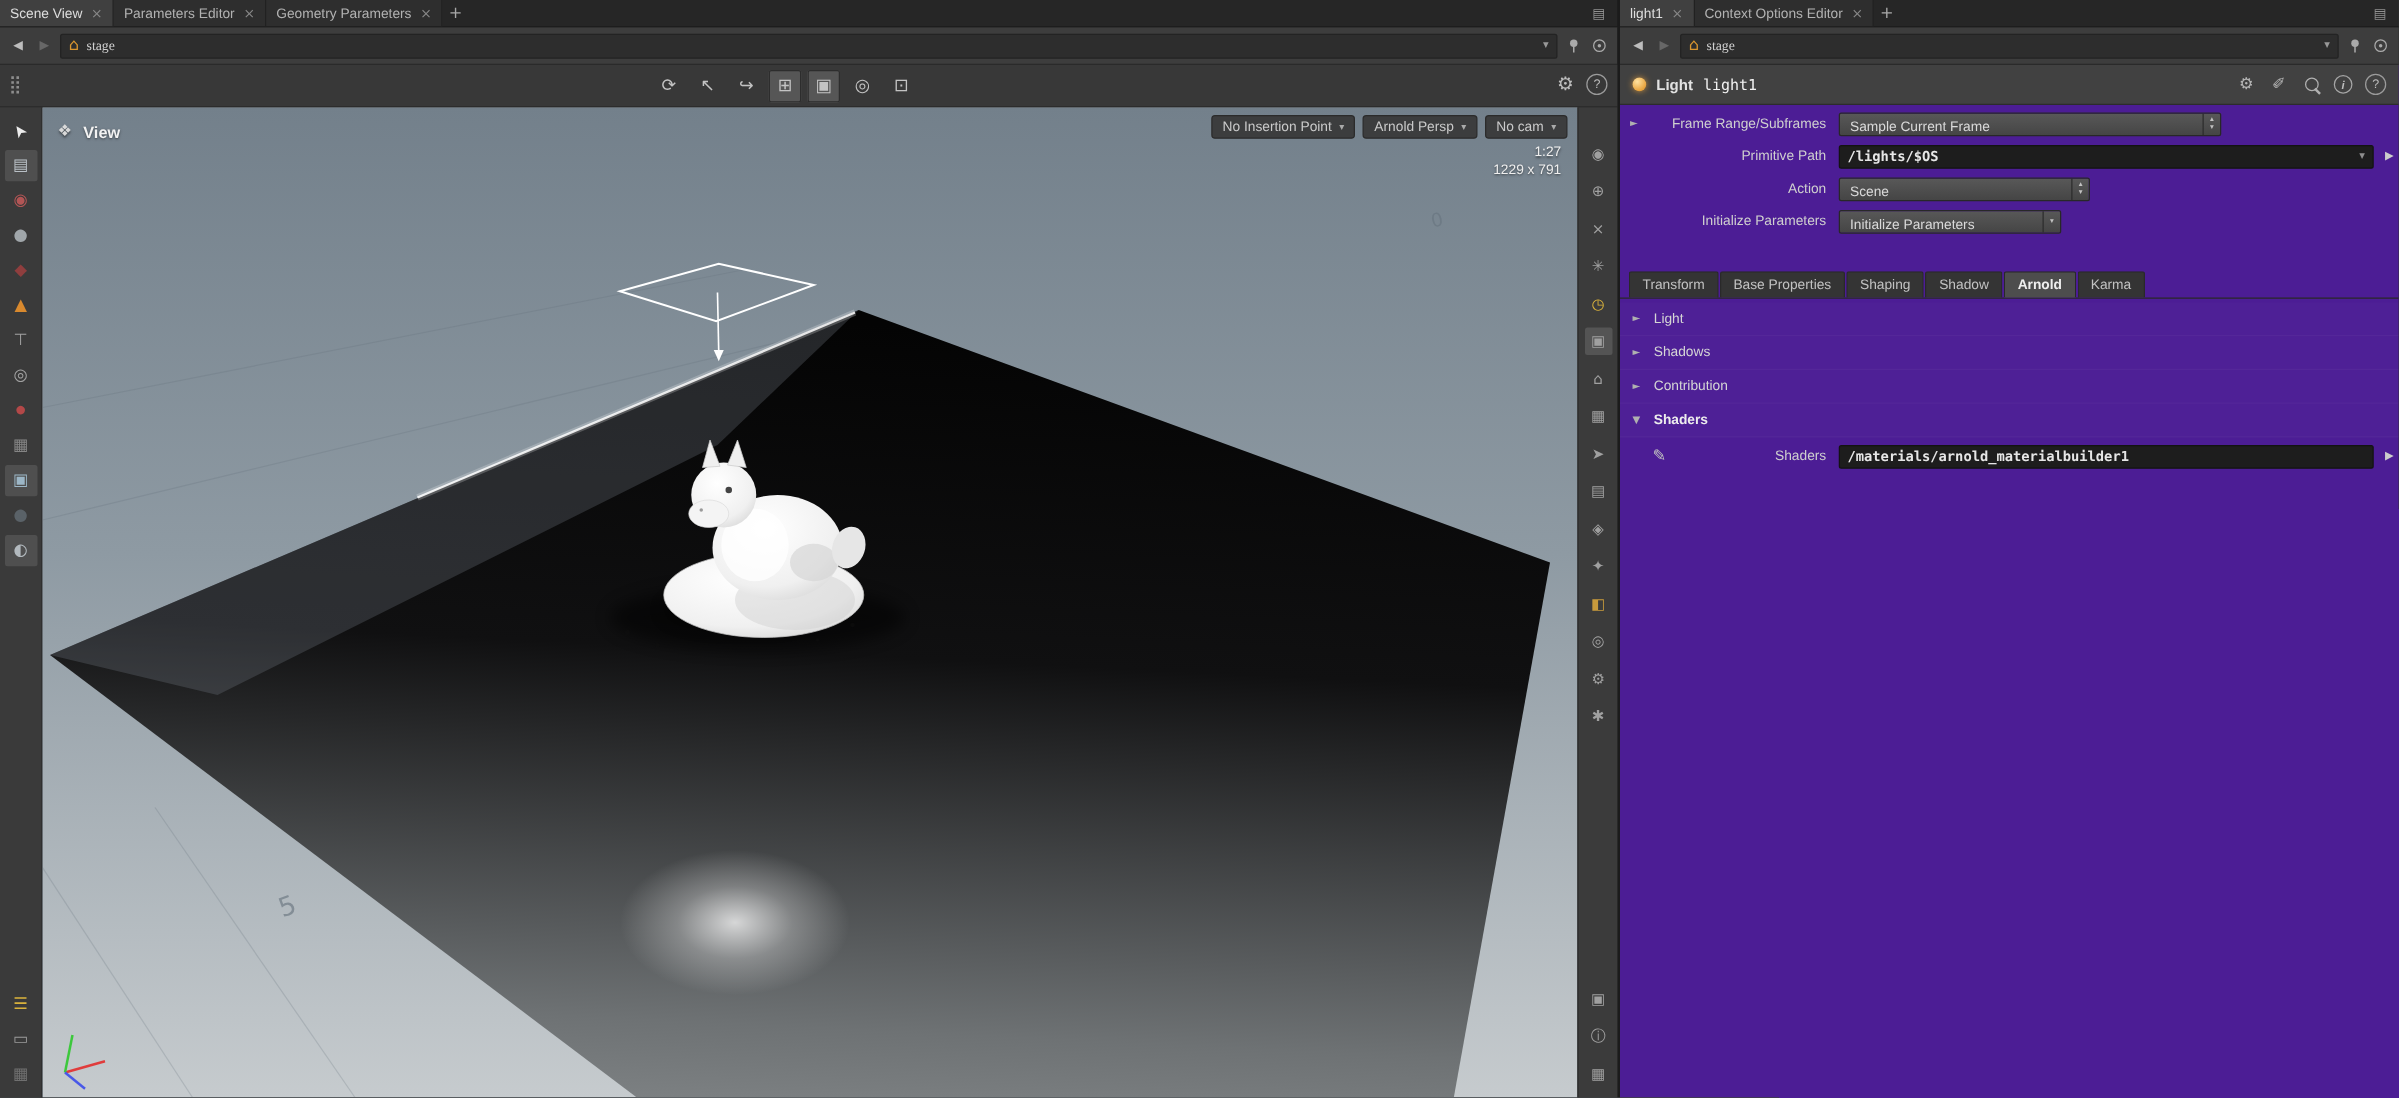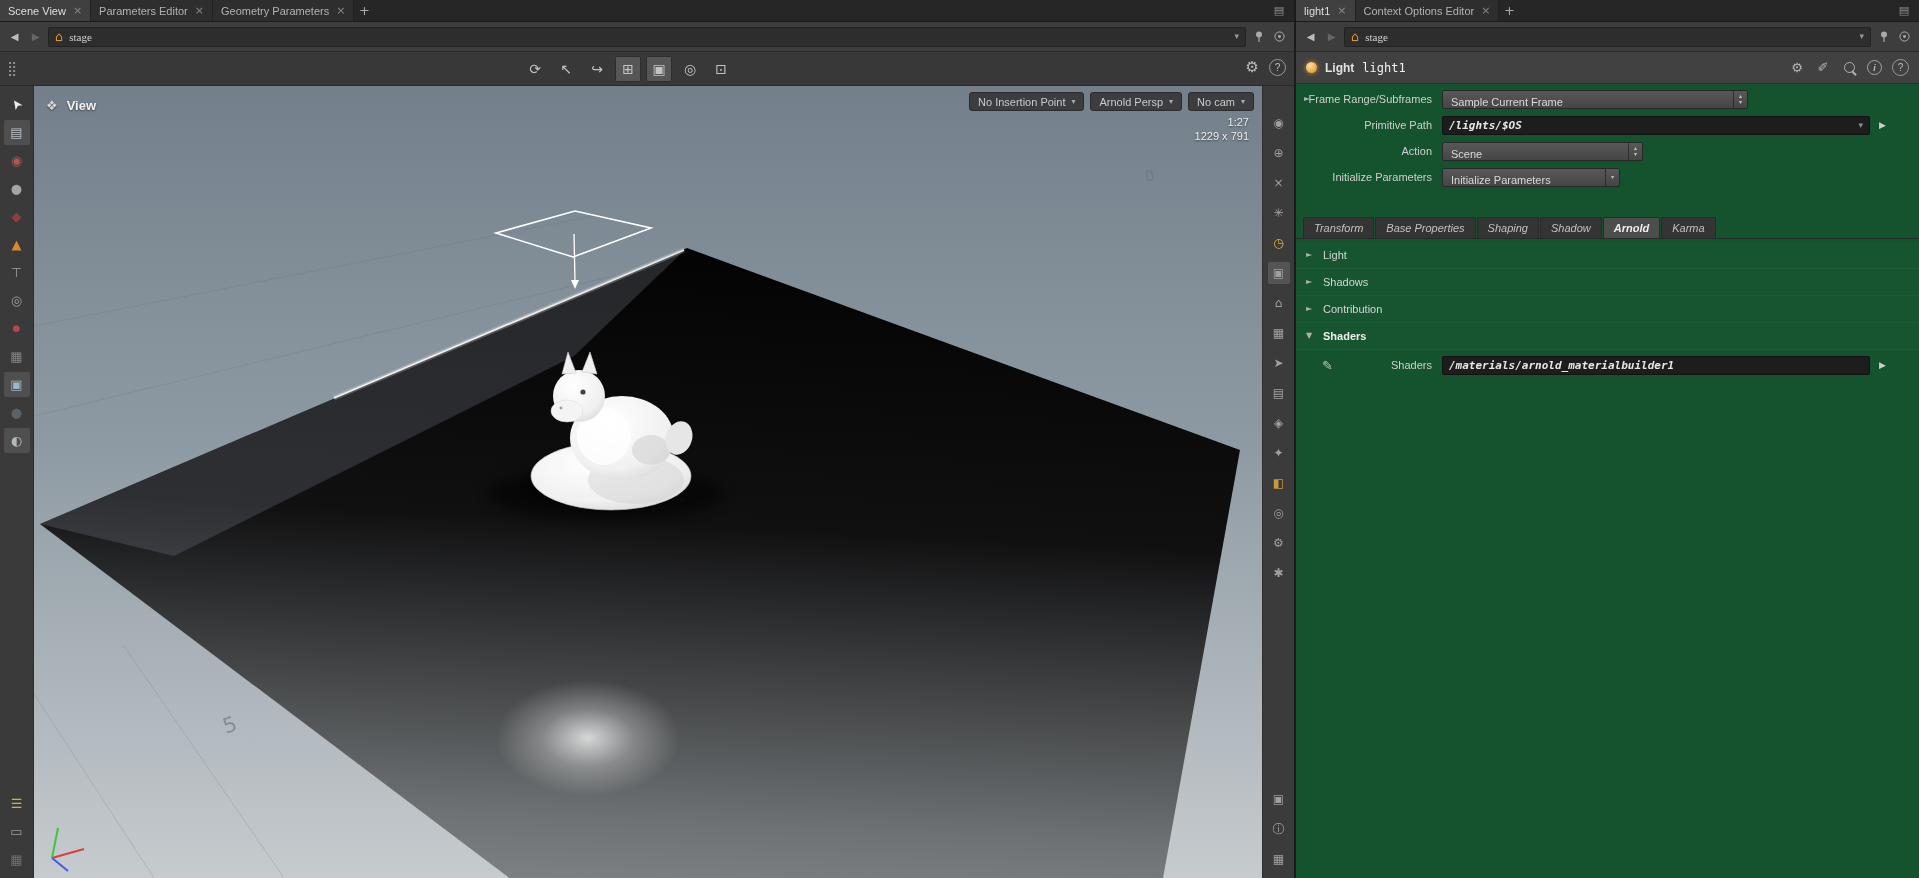--- a/index.html
+++ b/index.html
@@ -58,44 +58,44 @@
 
   
   .vstrip{position:absolute;left:1262px;top:86px;width:32px;height:792px;background:#3b3b3b;border-left:1px solid #2e2e2e;display:flex;flex-direction:column;align-items:center;padding:26px 0 8px 0;gap:8px;box-sizing:border-box;}
   .vs-ic{width:22px;height:22px;display:flex;align-items:center;justify-content:center;color:#a0a0a0;font-size:12px;border-radius:2px;flex:none;}
   .vs-ic.hl{background:#545454;}
 
   
   .splitter{position:absolute;left:1294px;top:0;width:2px;bottom:0;background:#1b1b1b;}
 
   
-  .rpane{position:absolute;left:1296px;top:52px;right:0;bottom:0;background:#14532d;}
+  .rpane{position:absolute;left:1296px;top:52px;right:0;bottom:0;background:#4c1d95;}
   .phead{position:absolute;left:0;right:0;top:0;height:32px;background:#414141;border-bottom:1px solid #2c2c2c;display:flex;align-items:center;padding:0 10px;gap:8px;box-sizing:border-box;}
   .bulb{width:11px;height:11px;border-radius:50%;background:radial-gradient(circle at 35% 30%,#ffe2a0,#e8a33d 70%);box-shadow:0 0 5px rgba(232,163,61,.8);flex:none;}
   .ptype{font-weight:bold;color:#e2e2e2;font-size:12px;}
   .pname{color:#f2f2f2;font-size:12px;font-family:"DejaVu Sans Mono",monospace;}
   .phead-icons{margin-left:auto;display:flex;gap:10px;align-items:center;}
   .ph-ic{color:#b5b5b5;font-size:13px;display:flex;align-items:center;justify-content:center;width:16px;height:16px;}
   .mag{position:relative;width:9px;height:9px;border:1.5px solid #b0b0b0;border-radius:50%;}
   .mag::after{content:"";position:absolute;left:7px;top:7px;width:6px;height:1.5px;background:#b0b0b0;transform:rotate(45deg);transform-origin:left center;}
   .circle-i{width:13px;height:13px;border:1px solid #a5a5a5;border-radius:50%;font-size:9px;color:#bdbdbd;display:flex;align-items:center;justify-content:center;font-style:italic;font-weight:bold;}
 
   .params{position:absolute;left:0;right:0;top:32px;padding-top:2px;}
   .prow{height:26px;display:flex;align-items:center;position:relative;}
   .collapser{position:absolute;left:8px;font-size:8px;color:#b0b0b0;}
-  .plabel{width:146px;text-align:right;padding-right:10px;color:#cfcfcf;box-sizing:border-box;white-space:nowrap;flex:none;}
+  .plabel{width:175px;text-align:right;padding-right:10px;color:#cfcfcf;box-sizing:border-box;white-space:nowrap;flex:none;}
   .pmenu{height:19px;background:linear-gradient(#585858,#454545);border:1px solid #282828;border-radius:2px;color:#dadada;display:flex;align-items:flex-end;box-sizing:border-box;}
   .pmenu .mtext{padding:0 8px;flex:1;white-space:nowrap;overflow:hidden;}
   .pmenu .spin{width:13px;align-self:stretch;border-left:1px solid #2d2d2d;display:flex;flex-direction:column;align-items:center;justify-content:center;font-size:6px;line-height:5px;color:#c2c2c2;}
   .w306{width:306px;} .w201{width:201px;} .w178{width:178px;} .w90{width:90px;}
-  .pfield{width:428px;height:19px;background:#1d1d1d;border:1px solid #131313;border-radius:2px;display:flex;align-items:center;padding:0 6px;box-sizing:border-box;color:#e6e6e6;font-family:"DejaVu Sans Mono",monospace;font-weight:bold;font-size:11px;white-space:nowrap;font-style:italic;}
+  .pfield{width:428px;height:19px;background:#1d1d1d;border:1px solid #131313;border-radius:2px;display:flex;align-items:center;padding:0 6px;box-sizing:border-box;color:#e6e6e6;font-family:"DejaVu Sans Mono",monospace;font-weight:bold;font-size:11px;white-space:nowrap;}
   .pfield .fdrop{margin-left:auto;color:#8e8e8e;font-size:9px;font-weight:normal;}
   .jump{margin-left:9px;color:#cccccc;font-size:9px;}
 
-  .ptabs{position:absolute;top:166px;left:0;right:0;height:21px;display:flex;align-items:flex-end;padding-left:7px;border-bottom:1px solid #292929;box-sizing:border-box;font-style:italic;}
+  .ptabs{position:absolute;top:166px;left:0;right:0;height:21px;display:flex;align-items:flex-end;padding-left:7px;border-bottom:1px solid #292929;box-sizing:border-box;}
   .ptab{height:20px;padding:0 10px;display:flex;align-items:center;background:#343434;border:1px solid #292929;border-bottom:none;color:#c2c2c2;margin-right:1px;border-radius:2px 2px 0 0;white-space:nowrap;}
   .ptab.active{background:#4d4d4d;color:#eeeeee;font-weight:bold;}
 
   .sections{position:absolute;top:190px;left:0;right:0;}
   .sec{height:26px;display:flex;align-items:center;gap:7px;padding-left:10px;border-bottom:1px solid rgba(255,255,255,0.035);background:rgba(255,255,255,0.015);}
   .sec .tri{color:#b0b0b0;font-size:8px;width:10px;flex:none;}
   .sec .slabel{color:#d5d5d5;}
   .sec.expanded .slabel{font-weight:bold;color:#ededed;}
   .shader-row{height:30px;display:flex;align-items:center;position:relative;}
   .pencil{position:absolute;left:26px;color:#c0c0c0;font-size:13px;}

